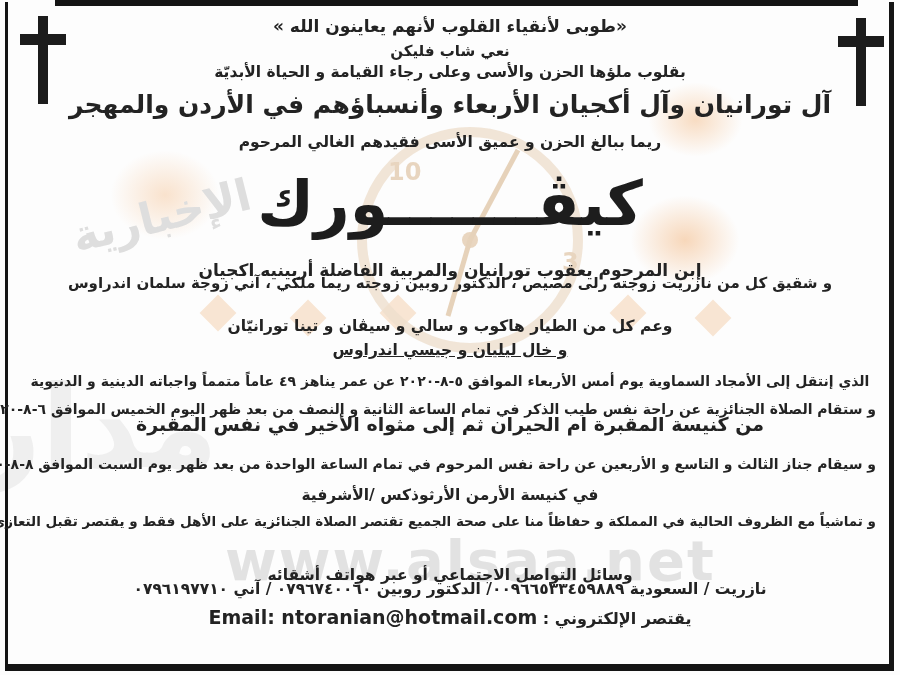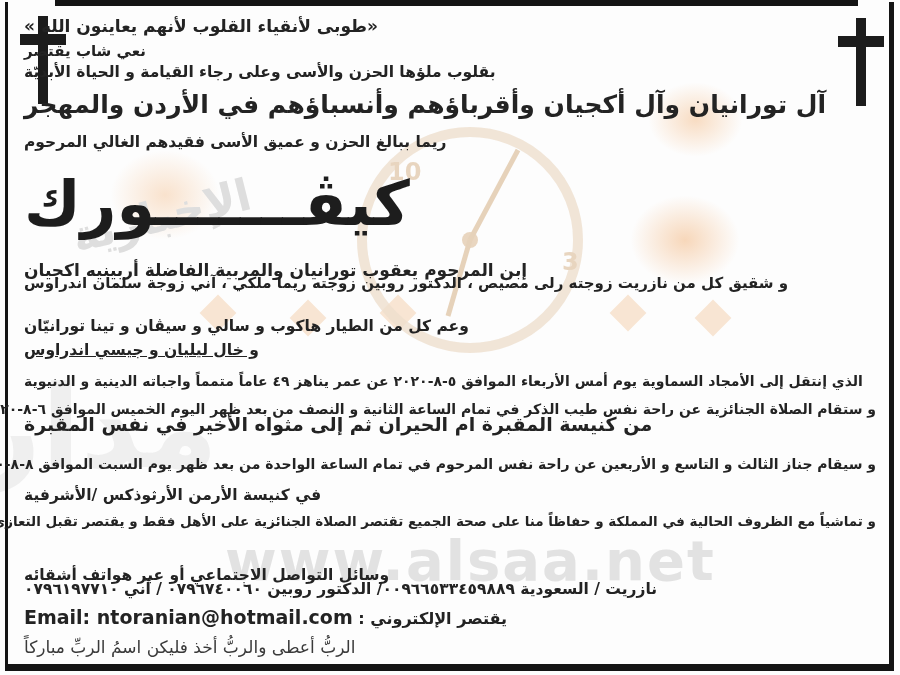--- a/index.html
+++ b/index.html
@@ -26,21 +26,21 @@
   .wm-site{left:225px;top:528px;font-size:56px;font-weight:bold;color:#e2e2e2;letter-spacing:2px;}
   .wm-blob{position:absolute;border-radius:50%;}
   .blob1{left:648px;top:82px;width:95px;height:75px;background:radial-gradient(ellipse,#f8dcc2 0%,rgba(248,220,194,0) 70%);}
   .blob2{left:630px;top:195px;width:110px;height:90px;background:radial-gradient(ellipse,#f7d7ba 0%,rgba(247,215,186,0) 70%);}
   .blob3{left:110px;top:150px;width:110px;height:90px;background:radial-gradient(ellipse,#f9e2cd 0%,rgba(249,226,205,0) 70%);}
   .diamond{position:absolute;width:26px;height:26px;background:#f6dcc4;transform:rotate(45deg);opacity:.75;}
   .d1{left:205px;top:300px;}.d2{left:295px;top:305px;}.d3{left:385px;top:300px;}
   .d4{left:615px;top:300px;}.d5{left:700px;top:305px;}
   .wm-clock{position:absolute;left:330px;top:120px;}
   
-  .ln{position:absolute;left:24px;right:24px;text-align:left;font-weight:bold;white-space:nowrap;}
+  .ln{position:absolute;left:24px;right:24px;text-align:center;font-weight:bold;white-space:nowrap;}
   .l-quote{top:16px;font-size:17px;}
   .l-type{top:42px;font-size:15px;}
   .l-pre{top:63px;font-size:15.5px;}
   .l-fam{top:90px;font-size:25px;}
   .l-ann{top:133px;font-size:15.5px;}
   .l-name{top:150px;font-size:62px;line-height:108px;color:#1d1d1d;}
   .l-parents{top:260px;font-size:17px;}
   .l-sib{top:274px;font-size:15px;}
   .l-uncle{top:317px;font-size:15.5px;}
   .l-khal{top:341px;font-size:15.5px;text-decoration:underline;}
@@ -91,36 +91,35 @@
   <div class="cross cross-left">
     <div class="v"></div>
     <div class="h"></div>
   </div>
   <div class="cross cross-right">
     <div class="v"></div>
     <div class="h"></div>
   </div>
 
   <div class="ln l-quote" dir="rtl">«طوبى لأنقياء القلوب لأنهم يعاينون الله »</div>
-  <div class="ln l-type" dir="rtl">نعي شاب يقتصر</div>
+  <div class="ln l-type" dir="rtl">نعي شاب فليكن</div>
   <div class="ln l-pre" dir="rtl">بقلوب ملؤها الحزن والأسى وعلى رجاء القيامة و الحياة الأبديّة</div>
-  <div class="ln l-fam" dir="rtl">آل تورانيان وآل أكجيان وأقرباؤهم وأنسباؤهم في الأردن والمهجر</div>
+  <div class="ln l-fam" dir="rtl">آل تورانيان وآل أكجيان الأربعاء وأنسباؤهم في الأردن والمهجر</div>
   <div class="ln l-ann" dir="rtl">ريما ببالغ الحزن و عميق الأسى فقيدهم الغالي المرحوم</div>
   <div class="ln l-name" dir="rtl">كيڤـــــــورك</div>
   <div class="ln l-parents" dir="rtl">إبن المرحوم يعقوب تورانيان والمربية الفاضلة أربينيه اكجيان</div>
   <div class="ln l-sib" dir="rtl">و شقيق كل من نازريت زوجته رلى مصيص ، الدكتور روبين زوجته ريما ملكي ، آني زوجة سلمان اندراوس</div>
   <div class="ln l-uncle" dir="rtl">وعم كل من الطيار هاكوب و سالي و سيڤان و تينا تورانيّان</div>
   <div class="ln l-khal" dir="rtl">و خال ليليان و جيسي اندراوس</div>
   <div class="ln l-death" dir="rtl">الذي إنتقل إلى الأمجاد السماوية يوم أمس الأربعاء الموافق ٥-٨-٢٠٢٠ عن عمر يناهز ٤٩ عاماً متمماً واجباته الدينية و الدنيوية</div>
   <div class="ln l-fun1" dir="rtl">و ستقام الصلاة الجنائزية عن راحة نفس طيب الذكر في تمام الساعة الثانية و النصف من بعد ظهر اليوم الخميس الموافق ٦-٨-٢٠٢٠</div>
   <div class="ln l-fun2" dir="rtl">من كنيسة المقبرة ام الحيران ثم إلى مثواه الأخير في نفس المقبرة</div>
   <div class="ln l-mem1" dir="rtl">و سيقام جناز الثالث و التاسع و الأربعين عن راحة نفس المرحوم في تمام الساعة الواحدة من بعد ظهر يوم السبت الموافق ٨-٨-٢٠٢٠</div>
   <div class="ln l-mem2" dir="rtl">في كنيسة الأرمن الأرثوذكس /الأشرفية</div>
   <div class="ln l-cov1" dir="rtl">و تماشياً مع الظروف الحالية في المملكة و حفاظاً منا على صحة الجميع تقتصر الصلاة الجنائزية على الأهل فقط و يقتصر تقبل التعازي من خلال</div>
   <div class="ln l-cov2" dir="rtl">وسائل التواصل الاجتماعي أو عبر هواتف أشقائه</div>
   <div class="ln l-phones" dir="rtl">نازريت / السعودية ٠٠٩٦٦٥٣٣٤٥٩٨٨٩/ الدكتور روبين ٠٧٩٦٧٤٠٠٦٠ / آني ٠٧٩٦١٩٧٧١٠</div>
   <div class="ln l-email" dir="rtl">
     <span>يقتصر الإلكتروني :</span>
     <span class="latin">Email: ntoranian@hotmail.com</span>
   </div>
-  <div class="ln l-verse" dir="rtl">الربُّ أعطى والربُّ أخذ فليكن اسمُ الربِّ مباركاً</div>
 
 </div>
 
 </body></html>

